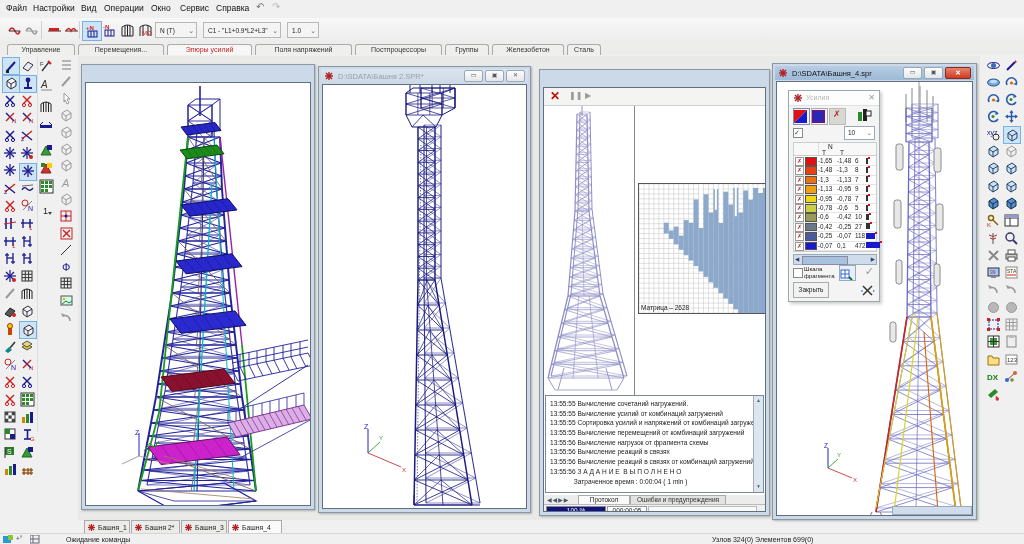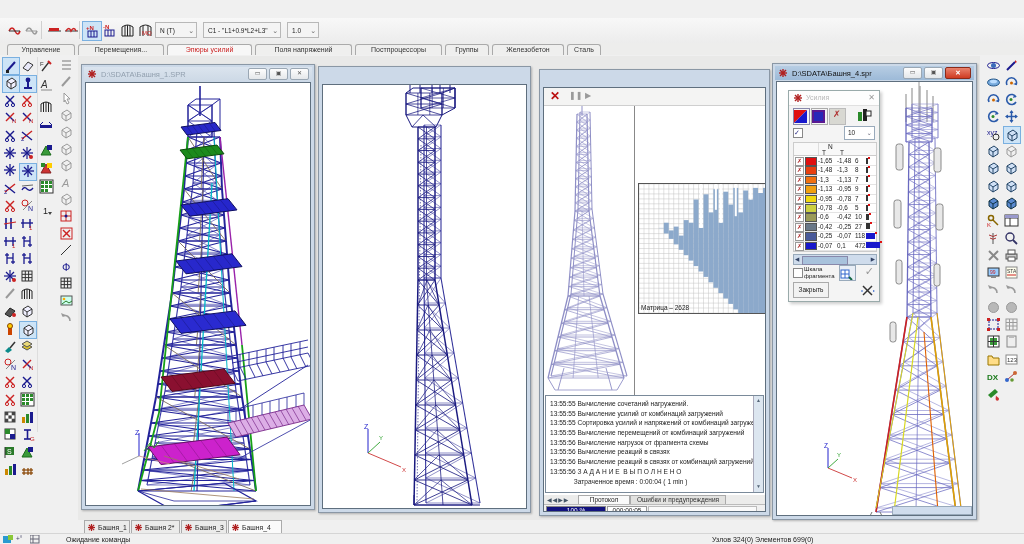--- a/index.html
+++ b/index.html
@@ -1,19 +1,30 @@
 <!DOCTYPE html>
 <html><head><meta charset="utf-8">
 <style>
 *{margin:0;padding:0;box-sizing:content-box;}
 html,body{width:1024px;height:544px;overflow:hidden;background:#f0f0f0;font-family:"Liberation Sans",sans-serif;}
 #root{position:relative;width:1024px;height:544px;}
 </style></head>
 <body>
 <div id="root">
+<div style="position:absolute;left:0;top:0;width:1024px;height:18px;background:#f0f0f0;border-bottom:1px solid #e0e0e0;">
+      <span style="position:absolute;left:6px;top:3px;font-size:8.5px;color:#111;">Файл</span>
+      <span style="position:absolute;left:33px;top:3px;font-size:8.5px;color:#111;">Настройки</span>
+      <span style="position:absolute;left:81px;top:3px;font-size:8.5px;color:#111;">Вид</span>
+      <span style="position:absolute;left:104px;top:3px;font-size:8.5px;color:#111;">Операции</span>
+      <span style="position:absolute;left:151px;top:3px;font-size:8.5px;color:#111;">Окно</span>
+      <span style="position:absolute;left:180px;top:3px;font-size:8.5px;color:#111;">Сервис</span>
+      <span style="position:absolute;left:216px;top:3px;font-size:8.5px;color:#111;">Справка</span>
+      <span style="position:absolute;left:256px;top:1px;font-size:10px;color:#777;">↶</span>
+      <span style="position:absolute;left:272px;top:1px;font-size:10px;color:#bbb;">↷</span>
+    </div>
     <div style="position:absolute;left:0;top:18px;width:1024px;height:25px;background:linear-gradient(#f8f8f8,#ececec);border-bottom:1px solid #ddd;">
       <div style="position:absolute;left:5px;top:3px;width:18px;height:18px;display:flex;align-items:center;justify-content:center;">
         <svg width="15" height="15" viewBox="0 0 15 15">
           <path d="M2 8 Q5 2 8 8 T13 8" fill="none" stroke="#cc2222" stroke-width="1.6"></path>
           <line x1="2" y1="8" x2="13" y2="8" stroke="#333"></line>
         </svg>
       </div>
       <div style="position:absolute;left:22px;top:3px;width:18px;height:18px;display:flex;align-items:center;justify-content:center;">
         <svg width="15" height="15" viewBox="0 0 15 15">
           <path d="M2 8 Q5 2 8 8 T13 8" fill="none" stroke="#9a9a9a" stroke-width="1.6"></path>
@@ -904,39 +915,20 @@
         <circle cx="8" cy="11" r="1.8" fill="#693"></circle>
       </svg>
     </div>
     <div style="position:absolute;left:985px;top:385.70000000000016px;width:16px;height:16px;display:flex;align-items:center;justify-content:center;">
       <svg width="15" height="15" viewBox="0 0 15 15">
         <path d="M2 9 l7 -6 l3 3 l-7 6 Z" fill="#2a8a2a"></path>
         <path d="M10 9 c0 2 3 2 3 4 a1.7 1.7 0 0 1 -3.4 0" fill="#c33"></path>
       </svg>
     </div>
     <div style="position:absolute;left:81px;top:64px;width:232px;height:444px;background:#ccd9e8;border:1px solid #8a97a5;box-shadow:1px 1px 2px rgba(0,0,0,.25);">
-<div style="position:absolute;left:2px;top:2px;right:2px;height:14px;background:linear-gradient(#dbe4ee,#cdd9e6);display:flex;align-items:center;">
-<span style="margin-left:4px;display:flex;">
-          <svg width="8" height="8" viewBox="0 0 8 8">
-            <circle cx="4" cy="4" r="1.6" fill="#b02020"></circle>
-            <g stroke="#b02020" stroke-width="1.4">
-              <line x1="4" y1="0" x2="4" y2="8"></line>
-              <line x1="0" y1="4" x2="8" y2="4"></line>
-              <line x1="1" y1="1" x2="7" y2="7"></line>
-              <line x1="7" y1="1" x2="1" y2="7"></line>
-            </g>
-          </svg>
-        </span>
-<span style="margin-left:5px;font-size:7.5px;color:#92a0af;white-space:nowrap;">D:\SDATA\Башня_1.SPR</span>
-<span style="flex:1"></span>
-        <div style="width:17px;height:10px;background:linear-gradient(#fdfdfd,#e4e7ea);border:1px solid #9aa7b4;border-radius:2px;font-size:6px;line-height:9px;text-align:center;color:#555;margin-left:2px;">▭</div>
-        <div style="width:17px;height:10px;background:linear-gradient(#fdfdfd,#e4e7ea);border:1px solid #9aa7b4;border-radius:2px;font-size:6px;line-height:9px;text-align:center;color:#555;margin-left:2px;">▣</div>
-        <div style="width:17px;height:10px;background:linear-gradient(#fdfdfd,#e4e7ea);border:1px solid #9aa7b4;border-radius:2px;font-size:6px;line-height:9px;text-align:center;color:#555;margin-left:2px;">✕</div>
-        <span style="width:3px"></span>
-</div>
 <div style="position:absolute;left:3px;top:17px;right:3px;bottom:3px;background:#fff;border:1px solid #5f6f7e;overflow:hidden;">
         <div style="position:absolute;left:0;top:0;width:228px;height:427px;"><svg width="228" height="427" viewBox="0 0 228 427" style="">
             <line x1="114" y1="3" x2="114" y2="33" stroke="#23239a" stroke-width="1.6"></line>
             <line x1="111.0" y1="48" x2="107.0" y2="100" stroke="#3a3aa8" stroke-width="1.2000000000000002"></line>
             <line x1="128.0" y1="48" x2="130.0" y2="100" stroke="#3a3aa8" stroke-width="1.2000000000000002"></line>
             <line x1="111.0" y1="48.0" x2="128.0" y2="48.0" stroke="#3a3aa8" stroke-width="0.6400000000000001"></line>
             <line x1="109.7" y1="65.3" x2="128.7" y2="65.3" stroke="#3a3aa8" stroke-width="0.6400000000000001"></line>
             <line x1="108.3" y1="82.7" x2="129.3" y2="82.7" stroke="#3a3aa8" stroke-width="0.6400000000000001"></line>
             <line x1="107.0" y1="100.0" x2="130.0" y2="100.0" stroke="#3a3aa8" stroke-width="0.6400000000000001"></line>
             <line x1="111.0" y1="48.0" x2="128.7" y2="65.3" stroke="#3a3aa8" stroke-width="0.6000000000000001"></line>
@@ -1269,20 +1261,39 @@
             <line x1="53" y1="373" x2="53" y2="350" stroke="#2222cc" stroke-width="1"></line>
             <text x="49" y="352" font-size="7" fill="#2222cc">Z</text>
             <path d="M53 373 L84 381" stroke="#cc8888" stroke-width="0.8" fill="none"></path>
             <path d="M53 373 L36 381" stroke="#888" stroke-width="0.8" fill="none"></path>
             <path d="M58 368 l6 -8 l4 5 l5 -7" stroke="#2aa02a" fill="none" stroke-width="1"></path>
             <text x="70" y="356" font-size="6" fill="#2aa02a">Y</text>
           </svg></div>
       </div>
 </div>
     <div style="position:absolute;left:318px;top:66px;width:211px;height:445px;background:#ccd9e8;border:1px solid #8a97a5;box-shadow:1px 1px 2px rgba(0,0,0,.25);">
+<div style="position:absolute;left:2px;top:2px;right:2px;height:14px;background:linear-gradient(#dbe4ee,#cdd9e6);display:flex;align-items:center;">
+<span style="margin-left:4px;display:flex;">
+          <svg width="8" height="8" viewBox="0 0 8 8">
+            <circle cx="4" cy="4" r="1.6" fill="#b02020"></circle>
+            <g stroke="#b02020" stroke-width="1.4">
+              <line x1="4" y1="0" x2="4" y2="8"></line>
+              <line x1="0" y1="4" x2="8" y2="4"></line>
+              <line x1="1" y1="1" x2="7" y2="7"></line>
+              <line x1="7" y1="1" x2="1" y2="7"></line>
+            </g>
+          </svg>
+        </span>
+<span style="margin-left:5px;font-size:7.5px;color:#92a0af;white-space:nowrap;">D:\SDATA\Башня 2.SPR*</span>
+<span style="flex:1"></span>
+        <div style="width:17px;height:10px;background:linear-gradient(#fdfdfd,#e4e7ea);border:1px solid #9aa7b4;border-radius:2px;font-size:6px;line-height:9px;text-align:center;color:#555;margin-left:2px;">▭</div>
+        <div style="width:17px;height:10px;background:linear-gradient(#fdfdfd,#e4e7ea);border:1px solid #9aa7b4;border-radius:2px;font-size:6px;line-height:9px;text-align:center;color:#555;margin-left:2px;">▣</div>
+        <div style="width:17px;height:10px;background:linear-gradient(#fdfdfd,#e4e7ea);border:1px solid #9aa7b4;border-radius:2px;font-size:6px;line-height:9px;text-align:center;color:#555;margin-left:2px;">✕</div>
+        <span style="width:3px"></span>
+</div>
 <div style="position:absolute;left:3px;top:17px;right:3px;bottom:3px;background:#fff;border:1px solid #5f6f7e;overflow:hidden;">
         <div style="position:absolute;left:0;top:0;width:207px;height:428px;"><svg width="207" height="428" viewBox="0 0 207 428" style="">
             <line x1="98.0" y1="3" x2="98.0" y2="23" stroke="#1a1a80" stroke-width="1.3"></line>
             <line x1="132.0" y1="3" x2="132.0" y2="23" stroke="#1a1a80" stroke-width="1.3"></line>
             <line x1="98.0" y1="3.0" x2="132.0" y2="3.0" stroke="#1a1a80" stroke-width="0.7200000000000001"></line>
             <line x1="98.0" y1="13.0" x2="132.0" y2="13.0" stroke="#1a1a80" stroke-width="0.7200000000000001"></line>
             <line x1="98.0" y1="23.0" x2="132.0" y2="23.0" stroke="#1a1a80" stroke-width="0.7200000000000001"></line>
             <line x1="98.0" y1="3.0" x2="132.0" y2="13.0" stroke="#1a1a80" stroke-width="0.675"></line>
             <line x1="132.0" y1="3.0" x2="98.0" y2="13.0" stroke="#1a1a80" stroke-width="0.675"></line>
             <line x1="98.0" y1="13.0" x2="132.0" y2="23.0" stroke="#1a1a80" stroke-width="0.675"></line>

